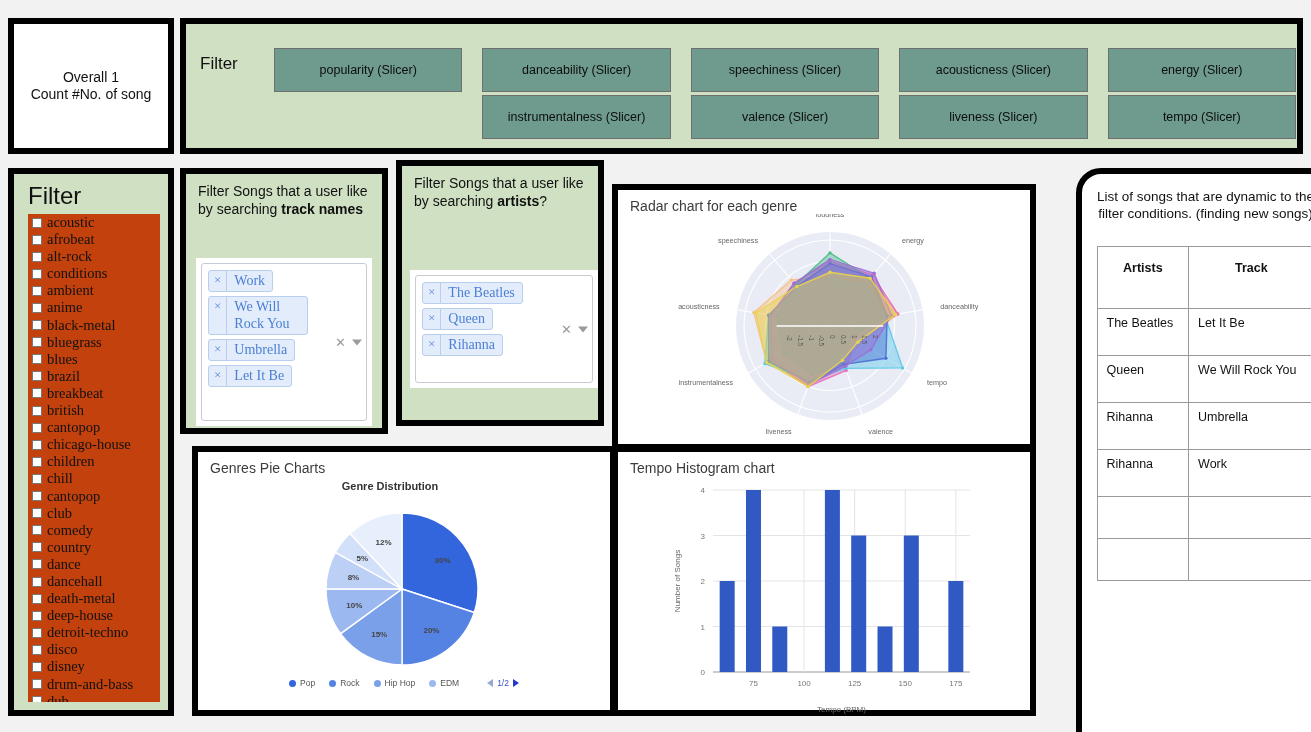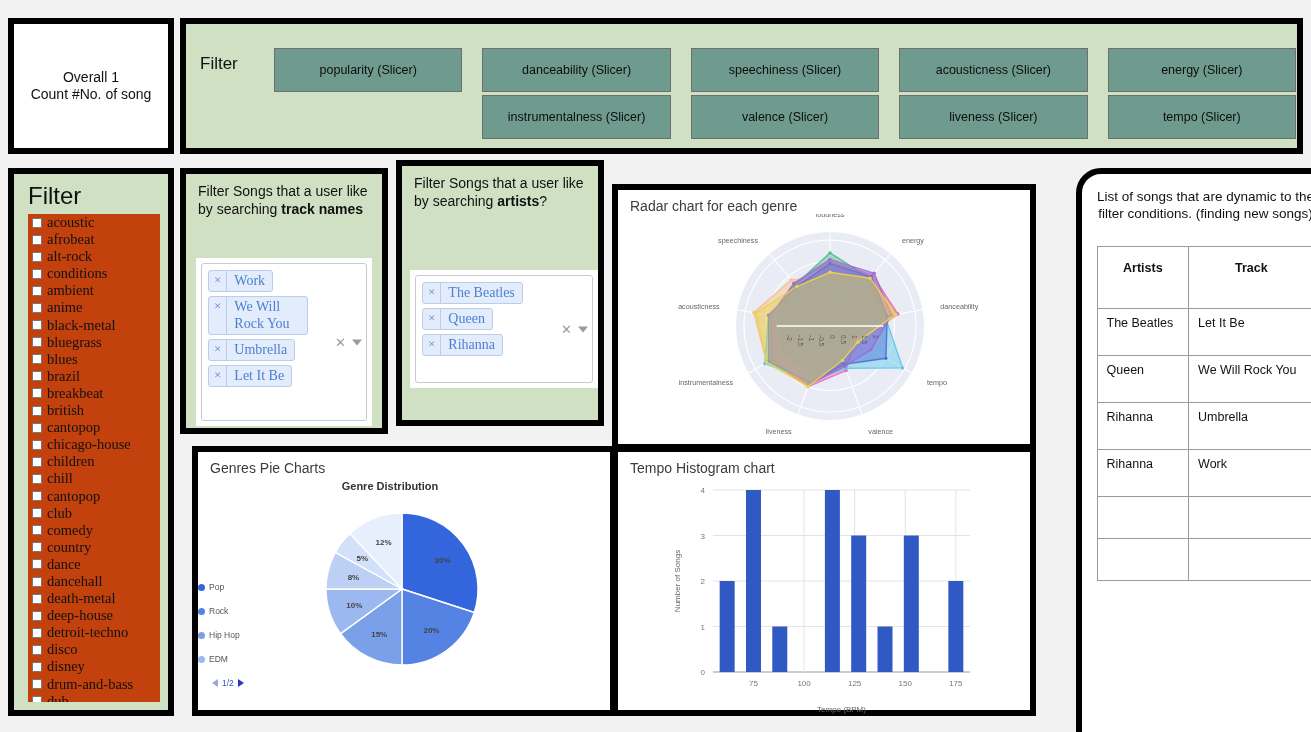--- a/index.html
+++ b/index.html
@@ -166,21 +166,21 @@
   #songs-table td.empty { height: 42px; }
 
   
   #pie-panel { left: 192px; top: 446px; width: 424px; height: 270px; }
   .pie-sub {
     text-align: center; font-size: 11px; font-weight: bold;
     color: #333; margin-top: 4px; margin-left: -28px;
   }
   .pie-legend {
     position: absolute; left: 0; right: 0; bottom: 22px;
-    display: flex; justify-content: center; gap: 14px; flex-direction: column;
+    display: flex; align-items: center; justify-content: center; gap: 14px;
   }
   .lg-item { display: flex; align-items: center; gap: 4px; font-size: 8.5px; color: #555; cursor: pointer; }
   .lg-dot { width: 7px; height: 7px; border-radius: 50%; }
   .pager { display: flex; align-items: center; gap: 4px; margin-left: 14px; font-size: 8.5px; color: #3a54c4; }
   .tri-l { width:0;height:0;border-top:4px solid transparent;border-bottom:4px solid transparent;border-right:6px solid #9aa6d8; cursor:pointer;}
   .tri-r { width:0;height:0;border-top:4px solid transparent;border-bottom:4px solid transparent;border-left:6px solid #2438c8; cursor:pointer;}
 
   
   #hist-panel { left: 612px; top: 446px; width: 424px; height: 270px; }
 </style>

